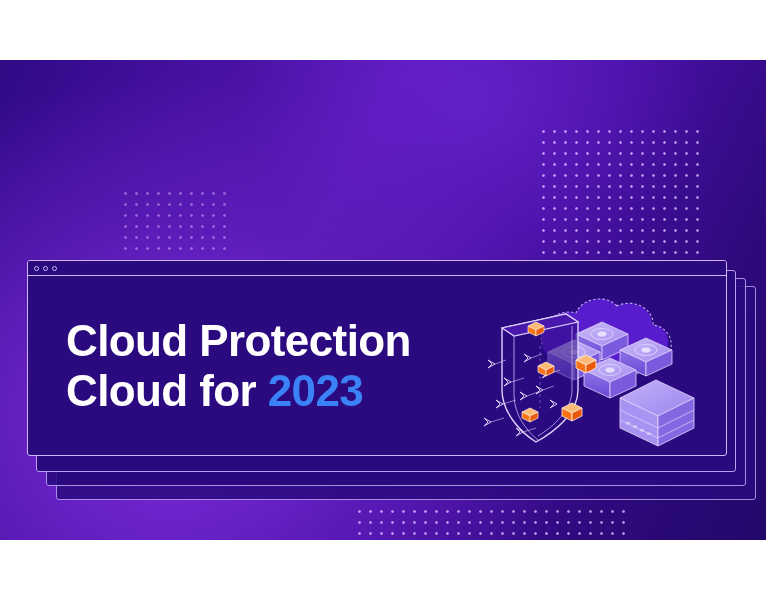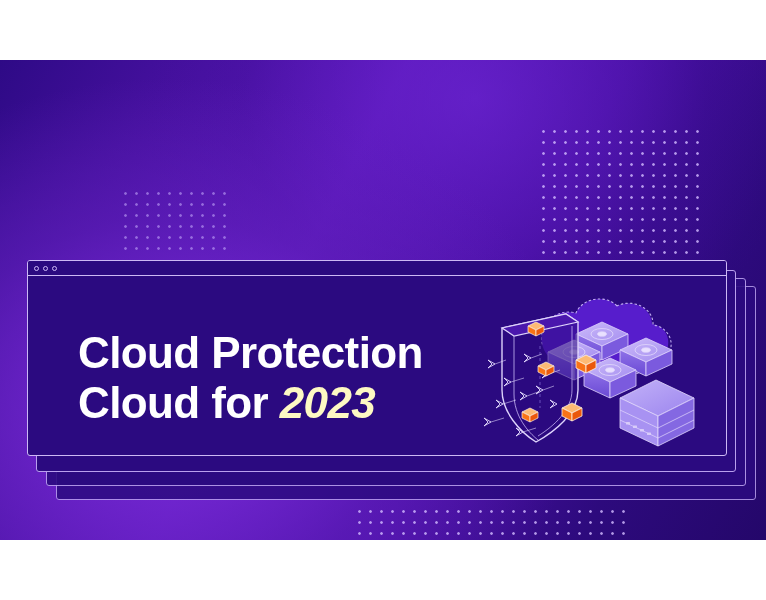--- a/index.html
+++ b/index.html
@@ -105,23 +105,23 @@
     position: absolute;
     left: 34px;
     top: 36px;
     width: 420px;
     font-family: "Liberation Sans", sans-serif;
     font-weight: 700;
     font-size: 44px;
     line-height: 1.14;
     letter-spacing: -0.6px;
     color: #ffffff;
-    margin: 16px;
-  }
-  #headline .year { color: #fef9c3; font-style: italic; }
+    margin: 4px;
+  }
+  #headline .year { color: #3b82f6; }
 
   
   #illustration {
     position: absolute;
     right: 14px;
     top: 6px;
     width: 232px;
     height: 172px;
   }
   #illustration svg { display: block; width: 100%; height: 100%; }

